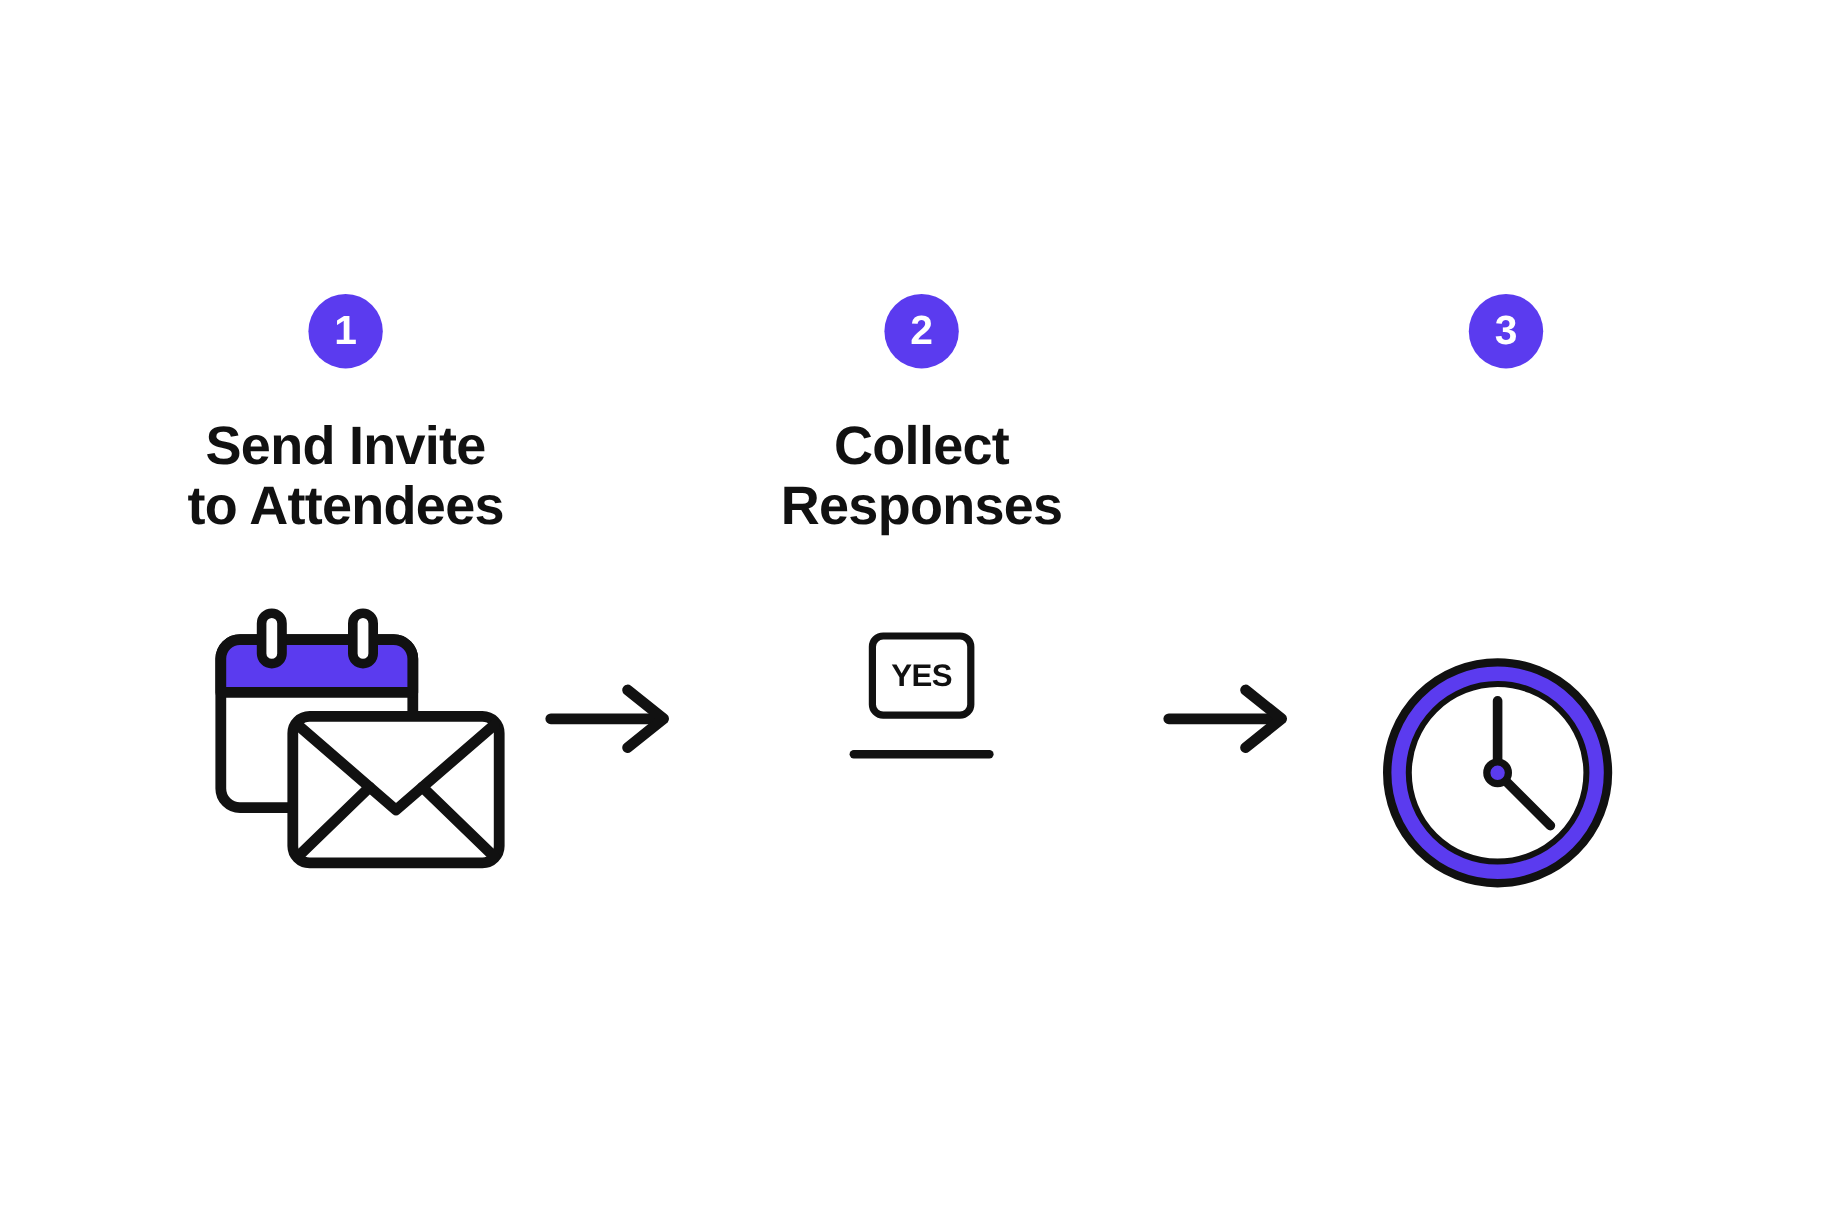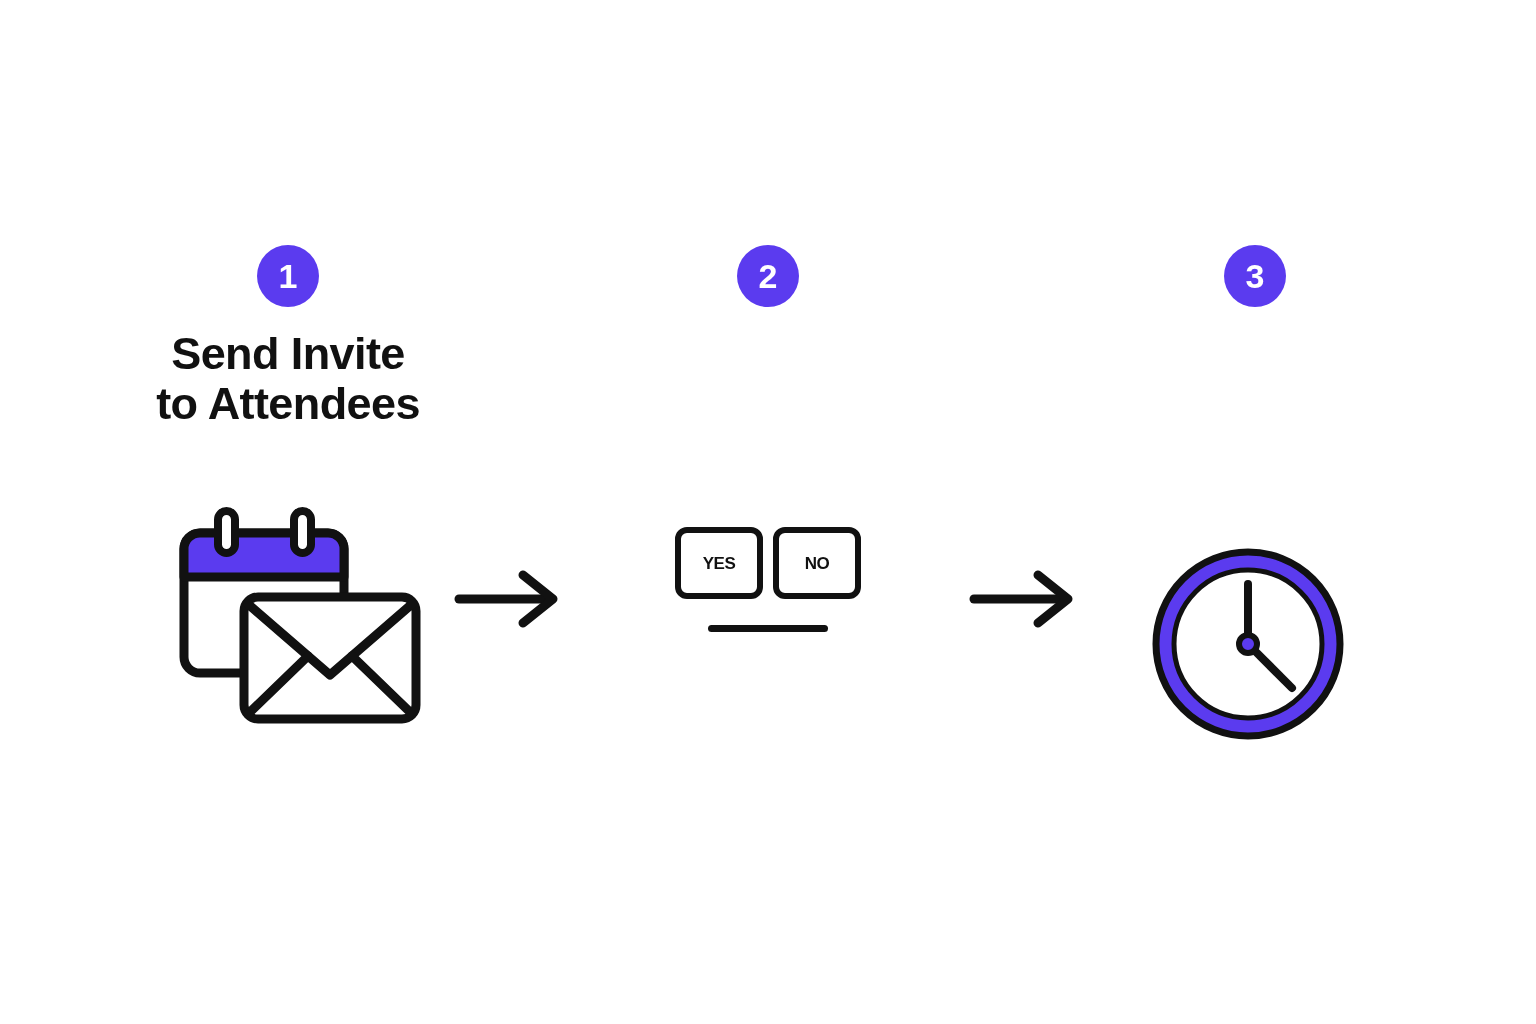--- a/index.html
+++ b/index.html
@@ -45,21 +45,21 @@
     display: flex;
     align-items: center;
     justify-content: center;
     font-size: 34px;
     font-weight: 700;
     line-height: 1;
     letter-spacing: 0;
   }
 
   .step-title {
-    margin-top: 22px;
+    margin-top: 40px;
     text-align: center;
     font-size: 45px;
     font-weight: 700;
     line-height: 1.12;
     letter-spacing: -0.6px;
     color: #111111;
     white-space: pre-line;
   }
 
   
@@ -82,21 +82,21 @@
     height: 72px;
     border: 6px solid #111111;
     border-radius: 12px;
     background: #ffffff;
     display: flex;
     align-items: center;
     justify-content: center;
     box-sizing: border-box;
   }
   .resp-box span {
-    font-size: 17px;
+    font-size: 26px;
     font-weight: 700;
     letter-spacing: -0.5px;
     color: #111111;
     line-height: 1;
   }
   .resp-box.narrow span {
     font-size: 25px;
     transform: scaleX(0.72);
     transform-origin: center;
     letter-spacing: 0;
@@ -155,30 +155,29 @@
     <svg width="110" height="64" viewBox="0 0 110 64" fill="none" xmlns="http://www.w3.org/2000/svg">
       <path d="M4 32 H96" stroke="#111111" stroke-width="9" stroke-linecap="round"></path>
       <path d="M68 8 L98 32 L68 56" stroke="#111111" stroke-width="9" stroke-linecap="round" stroke-linejoin="round" fill="none"></path>
     </svg>
   </div>
 
   <div class="step" id="step-2">
     <div class="badge">
       <span>2</span>
     </div>
+    <div class="step-title">Collect
+Responses</div>
   </div>
 
   <div class="icon-slot" id="icon-2">
     <div class="resp-row">
       <div class="resp-box">
         <span>YES</span>
       </div>
-      <div class="resp-box">
-        <span>NO</span>
-      </div>
     </div>
     <div class="resp-underline"></div>
   </div>
 
   <div class="arrow" id="arrow-2">
     <svg width="110" height="64" viewBox="0 0 110 64" fill="none" xmlns="http://www.w3.org/2000/svg">
       <path d="M4 32 H96" stroke="#111111" stroke-width="9" stroke-linecap="round"></path>
       <path d="M68 8 L98 32 L68 56" stroke="#111111" stroke-width="9" stroke-linecap="round" stroke-linejoin="round" fill="none"></path>
     </svg>
   </div>

